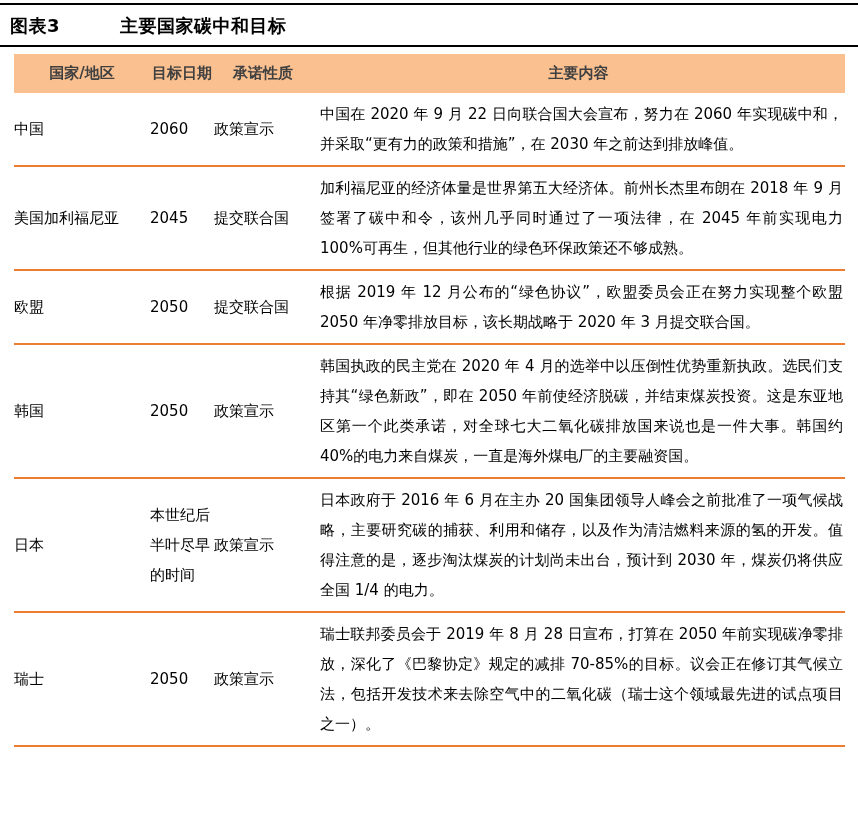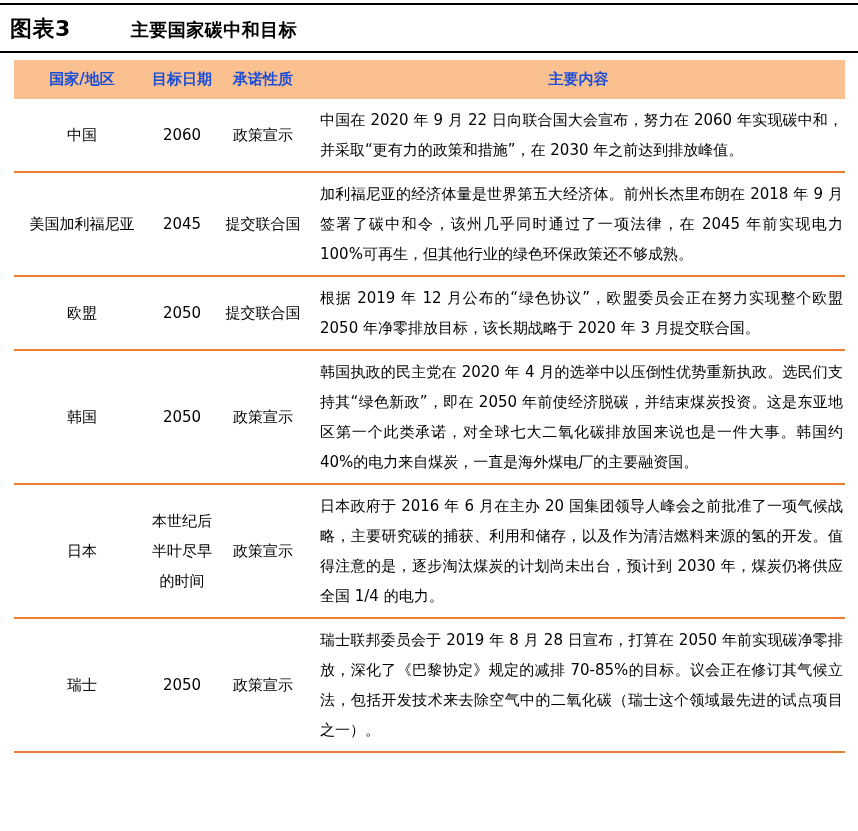--- a/index.html
+++ b/index.html
@@ -18,21 +18,21 @@
   .top-rule {
     border-top: 2px solid #000000;
     margin-top: 3px;
   }
   .title-row {
     padding: 9px 10px 7px 10px;
     white-space: nowrap;
   }
   .fig-label {
     font-weight: bold;
-    font-size: 22px;
+    font-size: 18px;
     letter-spacing: 0.5px;
   }
   .fig-title {
     font-weight: bold;
     font-size: 18px;
     margin-left: 60px;
     letter-spacing: 0.5px;
   }
   .title-rule {
     border-top: 2px solid #000000;
@@ -45,35 +45,35 @@
     border-collapse: collapse;
     table-layout: fixed;
   }
   col.c-country { width: 136px; }
   col.c-date    { width: 64px; }
   col.c-nature  { width: 98px; }
   thead th {
     background: #FAC090;
     font-size: 15px;
     font-weight: bold;
-    color: #1d4ed8;
+    color: #404040;
     padding: 10px 0;
     text-align: center;
   }
   tbody tr {
     border-bottom: 2px solid #ED7D31;
   }
   tbody td {
     font-size: 15px;
     line-height: 30px;
     vertical-align: middle;
     padding: 6px 0;
   }
   td.cell-country, td.cell-date, td.cell-nature {
-    text-align: center;
+    text-align: left;
   }
   td.cell-content {
     text-align: justify;
     padding: 6px 2px 6px 8px;
   }
 </style>
 </head>
 <body>
 
 <div class="page">

